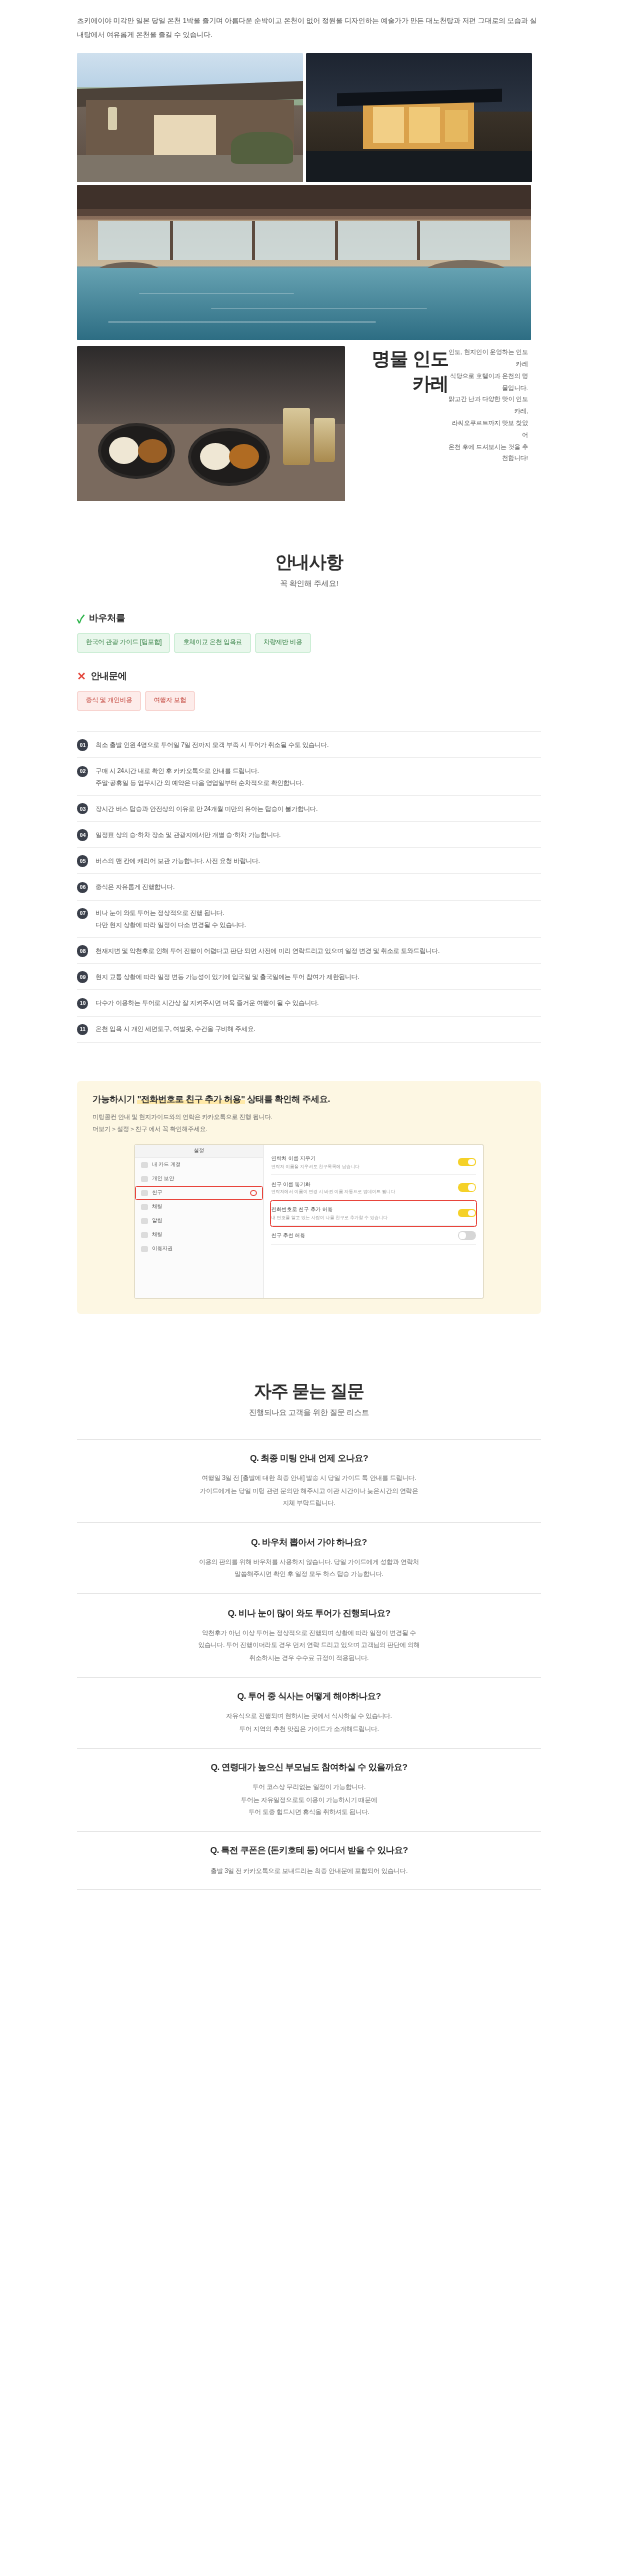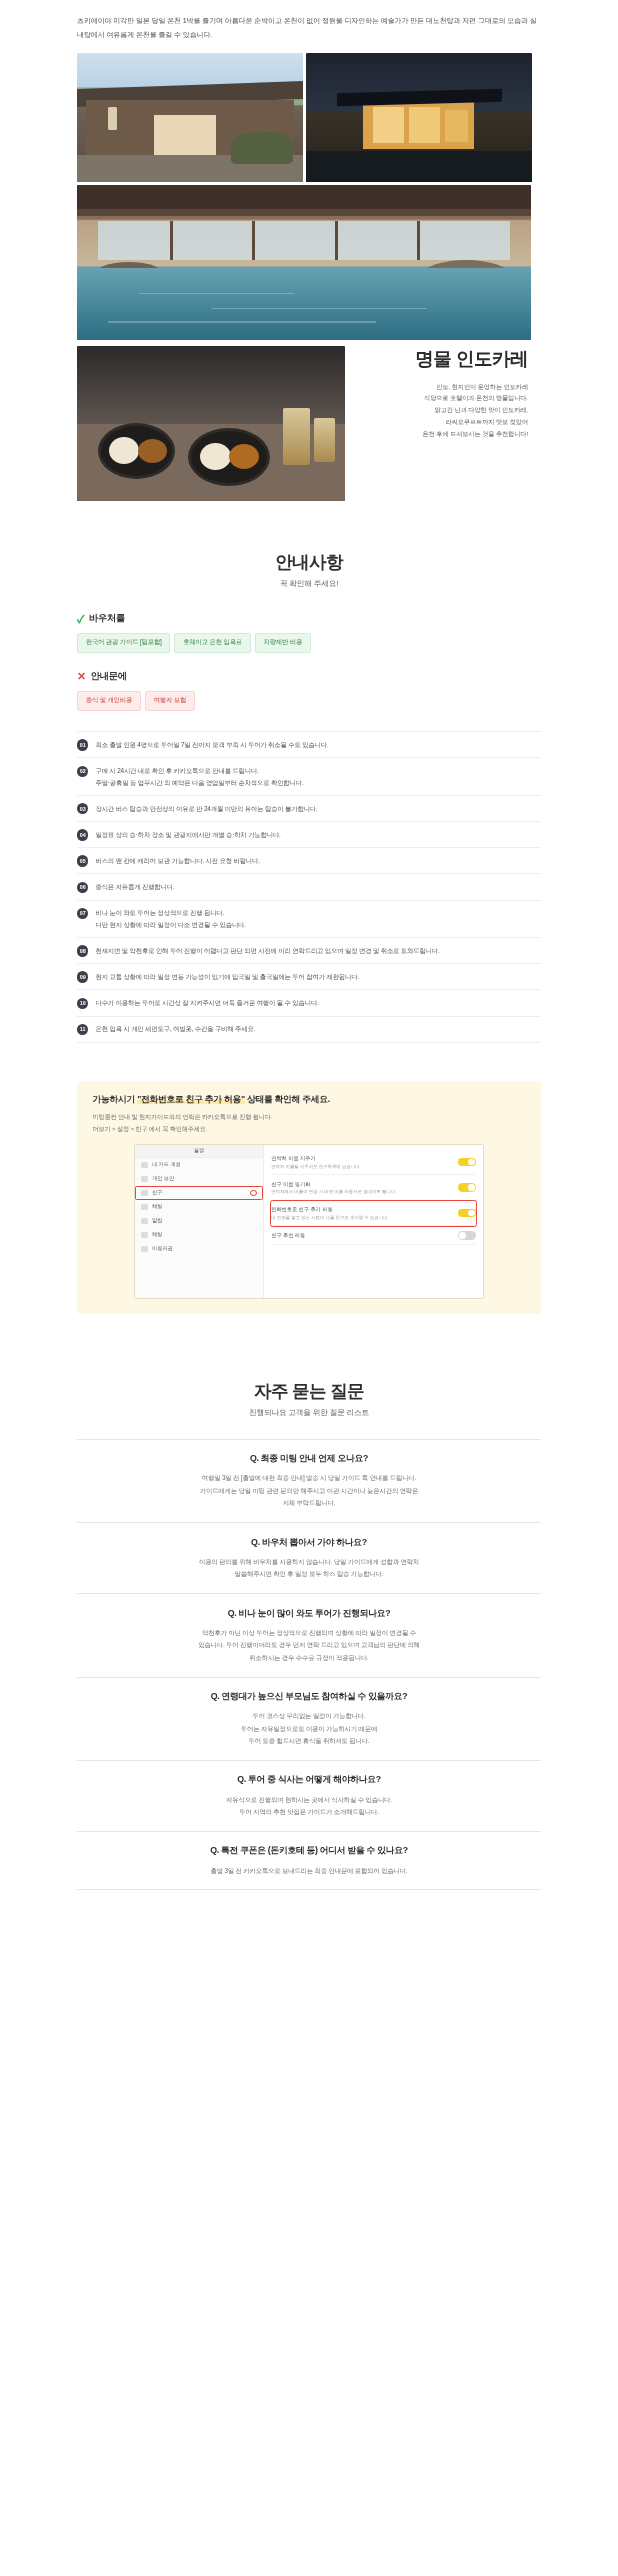--- a/index.html
+++ b/index.html
@@ -64,21 +64,21 @@
   .p4 .plate { position:absolute; border-radius:50%; background:#1f1d1c; border:3.1px solid #2d2a28; }
   .p4 .rice { position:absolute; border-radius:50%; background:#efe7d4; }
   .p4 .curry { position:absolute; border-radius:50%; background:#9a5f25; }
   .p4 .glass { position:absolute; background:linear-gradient(#d8c89b,#a98a4e); border-radius:1.5px 1.5px 3.1px 3.1px; }
 
   
   .curry-band { width: 618px; padding: 3.1px 77px 0 77px; }
   .curry-inner { display: flex; gap: 3.1px; }
   .curry-right {
     width: 183px; height: 155px;
-    display: flex; flex-direction: column; 
+    display: flex; flex-direction: row; justify-content: center;
     padding: 0 3.1px 0 15.5px;
   }
   .curry-title {
     font-size: 18.5px; font-weight: 700; color: #2b2b2b;
     letter-spacing: -0.5px; margin: 0 0 9.3px 0; text-align: right;
   }
   .curry-desc {
     font-size: 6.2px; line-height: 1.9; color: #575757;
     text-align: right; letter-spacing: -0.1px;
   }
@@ -425,35 +425,35 @@
     </div>
     <div class="faq-item">
       <div class="faq-q">Q. 비나 눈이 많이 와도 투어가 진행되나요?</div>
       <div class="faq-a">
         <div>악천후가 아닌 이상 투어는 정상적으로 진행되며 상황에 따라 일정이 변경될 수</div>
         <div>있습니다. 투어 진행이더라도 경우 먼저 연락 드리고 있으며 고객님의 판단에 의해</div>
         <div>취소하시는 경우 수수료 규정이 적용됩니다.</div>
       </div>
     </div>
     <div class="faq-item">
+      <div class="faq-q">Q. 투어 중 식사는 어떻게 해야하나요?</div>
+      <div class="faq-a">
+        <div>자유식으로 진행되며 현하시는 곳에서 식사하실 수 있습니다.</div>
+        <div>투어 지역의 추천 맛집은 가이드가 소개해드립니다.</div>
+      </div>
+    </div>
+    <div class="faq-item">
       <div class="faq-q">Q. 연령대가 높으신 부모님도 참여하실 수 있을까요?</div>
       <div class="faq-a">
         <div>투어 코스상 무리없는 일정이 가능합니다.</div>
         <div>투어는 자유일정으로도 이용이 가능하시기 때문에</div>
         <div>투어 도중 힘드시면 휴식을 취하셔도 됩니다.</div>
       </div>
     </div>
     <div class="faq-item">
-      <div class="faq-q">Q. 투어 중 식사는 어떻게 해야하나요?</div>
-      <div class="faq-a">
-        <div>자유식으로 진행되며 현하시는 곳에서 식사하실 수 있습니다.</div>
-        <div>투어 지역의 추천 맛집은 가이드가 소개해드립니다.</div>
-      </div>
-    </div>
-    <div class="faq-item">
       <div class="faq-q">Q. 특전 쿠폰은 (돈키호테 등) 어디서 받을 수 있나요?</div>
       <div class="faq-a">
         <div>출발 3일 전 카카오톡으로 보내드리는 최종 안내문에 포함되어 있습니다.</div>
       </div>
     </div>
   </section>
 
 </div>
 
 

